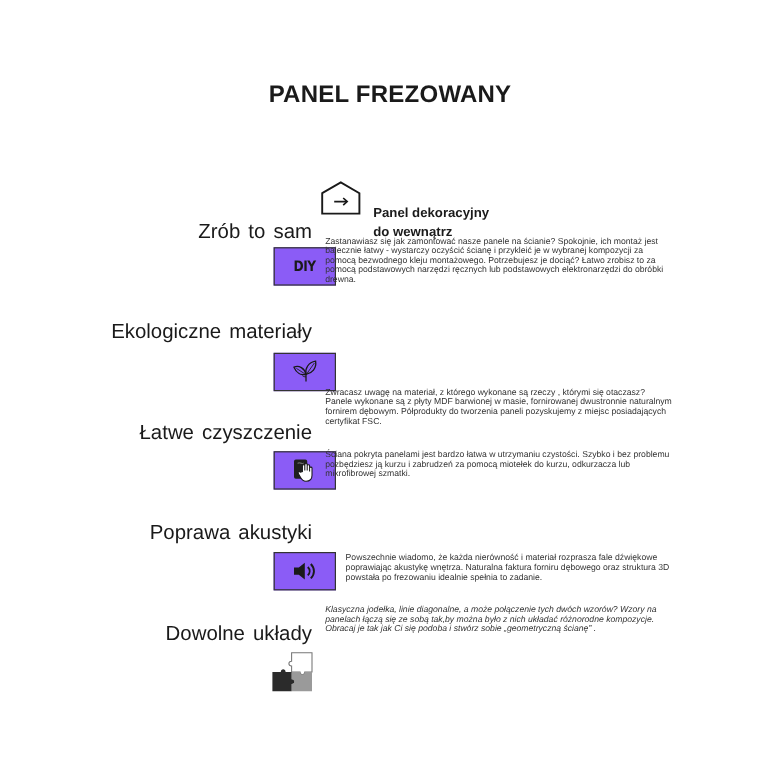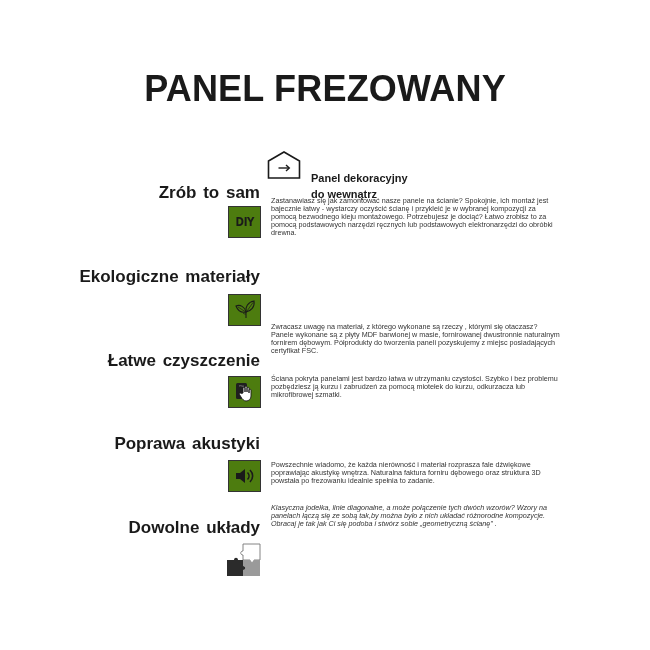--- a/index.html
+++ b/index.html
@@ -1,32 +1,32 @@
 <!DOCTYPE html>
 <html><head>
 <meta charset="utf-8">
 <style>
   * { margin: 0; padding: 0; box-sizing: border-box; }
   html, body { width: 650px; height: 650px; background: #ffffff; overflow: hidden; }
   body { position: relative; font-family: "Liberation Sans", "DejaVu Sans", sans-serif; color: #1a1a1a; }
   .main-title {
     position: absolute; left: 0; width: 650px; top: 68px;
-    text-align: center; font-size: 36px; font-weight: bold; letter-spacing: 0.2px; color: #1a1a1a;
+    text-align: center; font-size: 20px; font-weight: bold; letter-spacing: 0.2px; color: #1a1a1a;
   }
   .subtitle-wrap { position: absolute; left: 267px; top: 128px; display: flex; align-items: center; }
   .house-icon { width: 34px; height: 30px; display: block; }
   .subtitle-text { margin-left: 10px; font-size: 11px; font-weight: bold; line-height: 16px; color: #1a1a1a; margin-top: 42px; }
   .feature { position: absolute; left: 0; width: 650px; }
   .feature-title {
     position: absolute; right: 390px; white-space: nowrap;
-    font-size: 17px; font-weight: bold; color: #1a1a1a; word-spacing: 2px;
+    font-size: 17px; font-weight: normal; color: #1a1a1a; word-spacing: 2px;
   }
   .feature-icon {
-    position: absolute; left: 228px; width: 33px; height: 32px;
-    border: 1px solid #333; background: #4d7c0f; display: flex; align-items: center; justify-content: center;
+    position: absolute; left: 228px; width: 52px; height: 32px;
+    border: 1px solid #333; background: #8b5cf6; display: flex; align-items: center; justify-content: center;
   }
   .feature-icon.noborder { border: none; background: transparent; }
   .feature-desc {
     position: absolute; left: 271px; width: 290px;
     font-size: 7.2px; line-height: 8px; color: #333;
   }
   .diy { font-family: "DejaVu Sans", sans-serif; font-weight: bold; font-size: 12px; letter-spacing: -0.5px; color: #1a1a1a; transform: scaleX(0.85); }
 </style>
 </head>
 <body>
@@ -83,21 +83,21 @@
 
   <div class="feature" style="top:0;">
     <div class="feature-title" style="top:434px;">Poprawa  akustyki</div>
     <div class="feature-icon" style="top:460px;">
       <svg width="24" height="20" viewBox="0 0 24 20">
         <path d="M3 7 L7 7 L12 3 L12 17 L7 13 L3 13 Z" fill="#1a1a1a"></path>
         <path d="M14.5 6.5 C16.5 8.5 16.5 11.5 14.5 13.5" fill="none" stroke="#1a1a1a" stroke-width="1.6"></path>
         <path d="M17 4 C20.5 7.5 20.5 12.5 17 16" fill="none" stroke="#1a1a1a" stroke-width="1.6"></path>
       </svg>
     </div>
-    <div class="feature-desc" style="top:461px;">Powszechnie wiadomo, że każda nierówność i materiał rozprasza fale dźwiękowe poprawiając akustykę wnętrza. Naturalna faktura forniru dębowego oraz struktura 3D powstała po frezowaniu idealnie spełnia to zadanie.</div>
+    <div class="feature-desc" style="top:461px;margin-left:17px;">Powszechnie wiadomo, że każda nierówność i materiał rozprasza fale dźwiękowe poprawiając akustykę wnętrza. Naturalna faktura forniru dębowego oraz struktura 3D powstała po frezowaniu idealnie spełnia to zadanie.</div>
   </div>
 
   <div class="feature" style="top:0;">
     <div class="feature-title" style="top:518px;">Dowolne  układy</div>
     <div class="feature-icon noborder" style="top:542px; left:226px; width:36px; height:36px;">
       <svg width="36" height="36" viewBox="0 0 36 36">
 
         <path d="M17 2 L34 2 L34 18 L28 18 C28 21 24 21 24 18 L17 18 L17 13 C14 13 14 9 17 9 Z" fill="#ffffff" stroke="#777" stroke-width="0.9"></path>
 
         <path d="M17 18 L24 18 C24 21 28 21 28 18 L34 18 L34 34 L17 34 L17 28 C20 28 20 24 17 24 Z" fill="#9a9a9a"></path>

